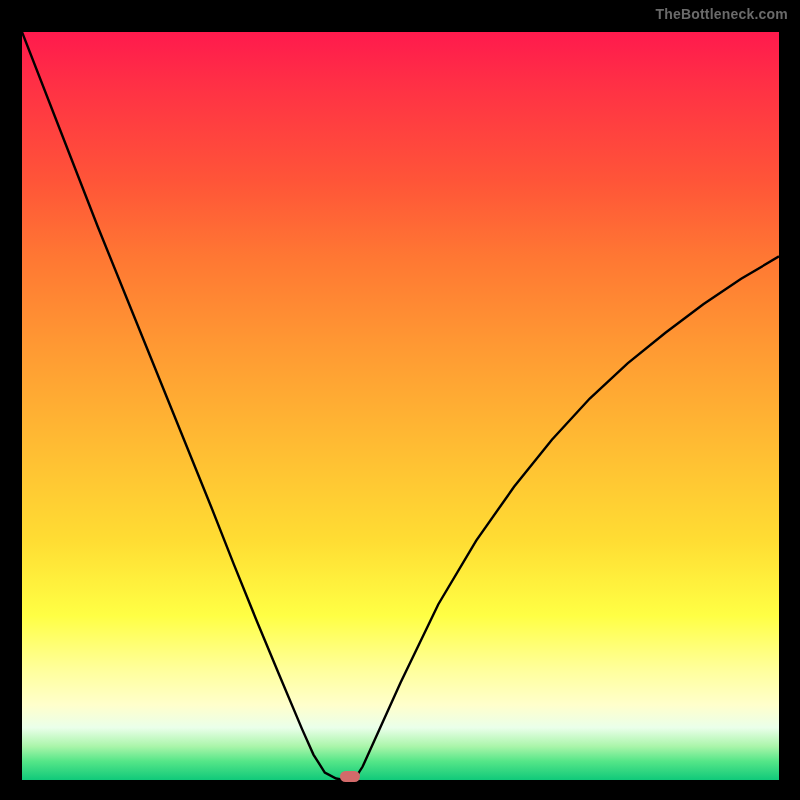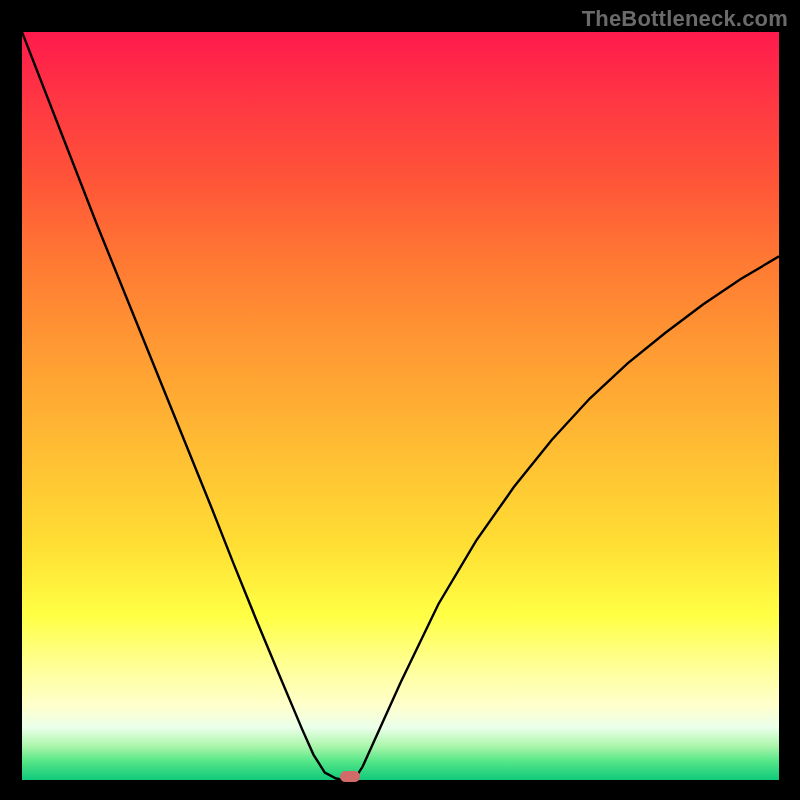--- a/index.html
+++ b/index.html
@@ -30,21 +30,21 @@
       #eaffea 93%,
       #aaf5aa 95.5%,
       #55e688 97.5%,
       #10c97a 100%);
   }
   .watermark {
     position: absolute;
     top: 6px;
     right: 12px;
     font-family: Arial, Helvetica, sans-serif;
-    font-size: 22px;
+    font-size: 14px;
     font-weight: bold;
     color: #6a6a6a;
     letter-spacing: 0.2px;
   }
   svg.curve {
     position: absolute;
     left: 0;
     top: 0;
     width: 757px;
     height: 748px;

